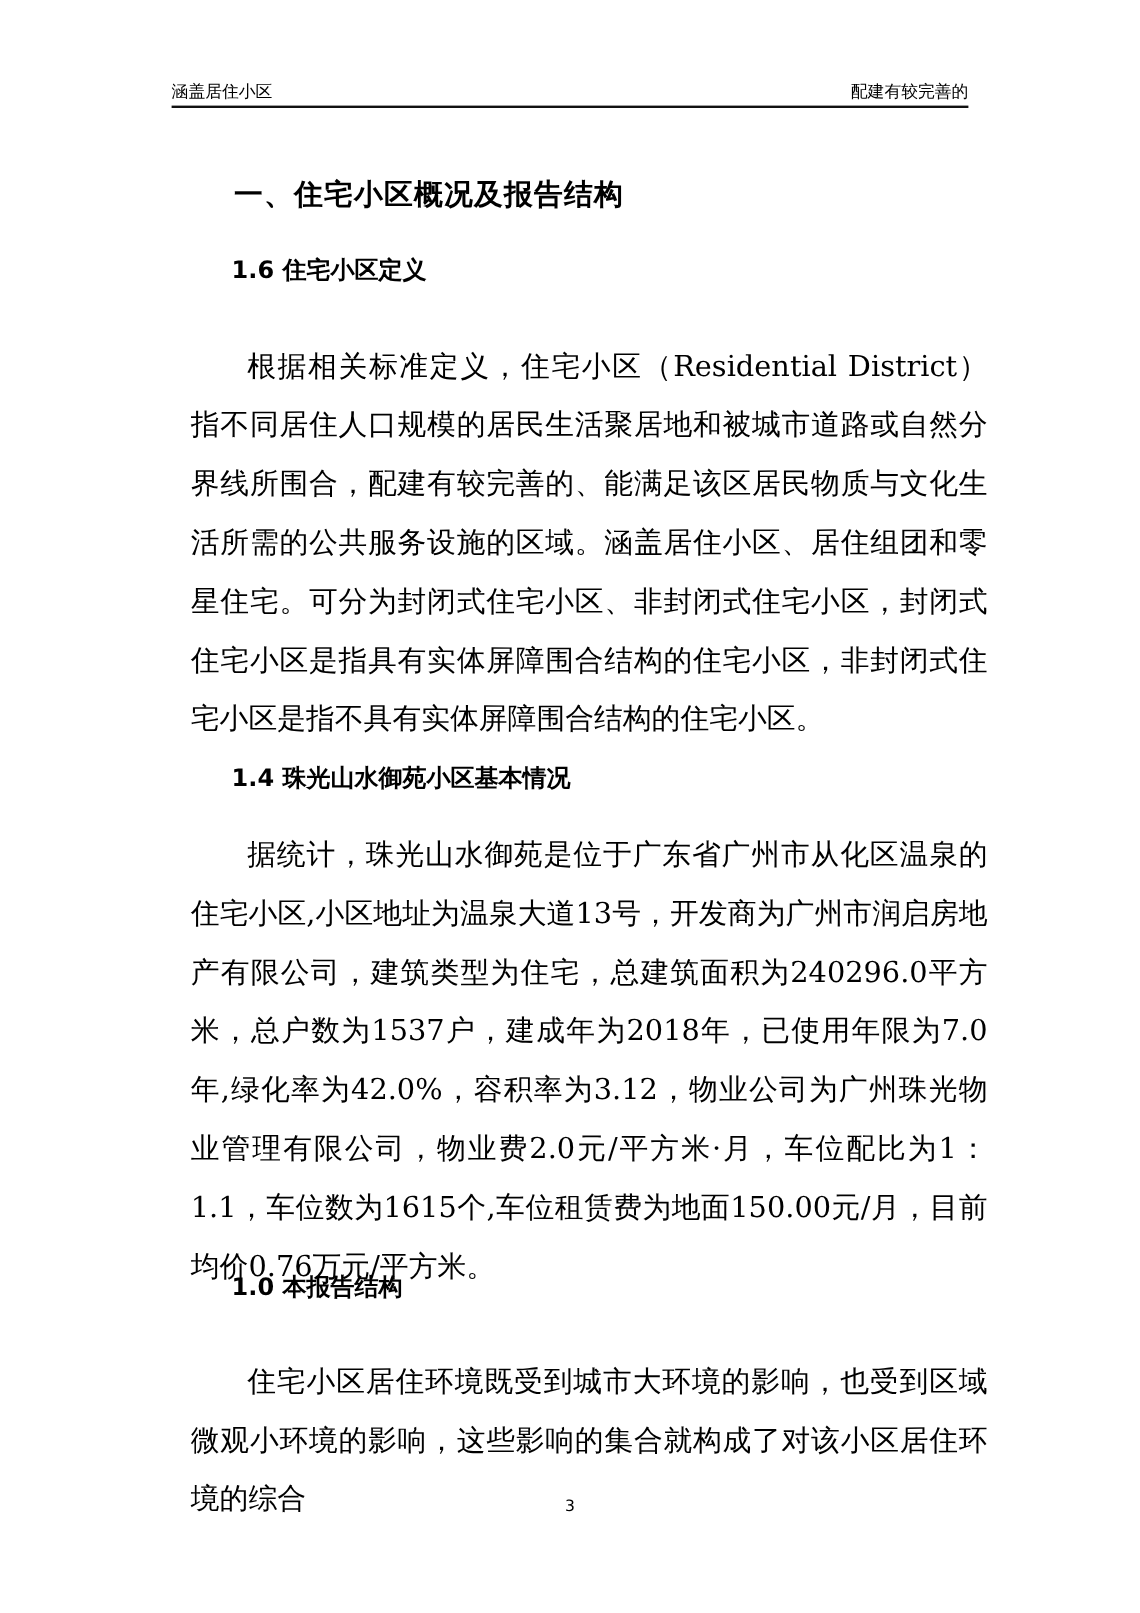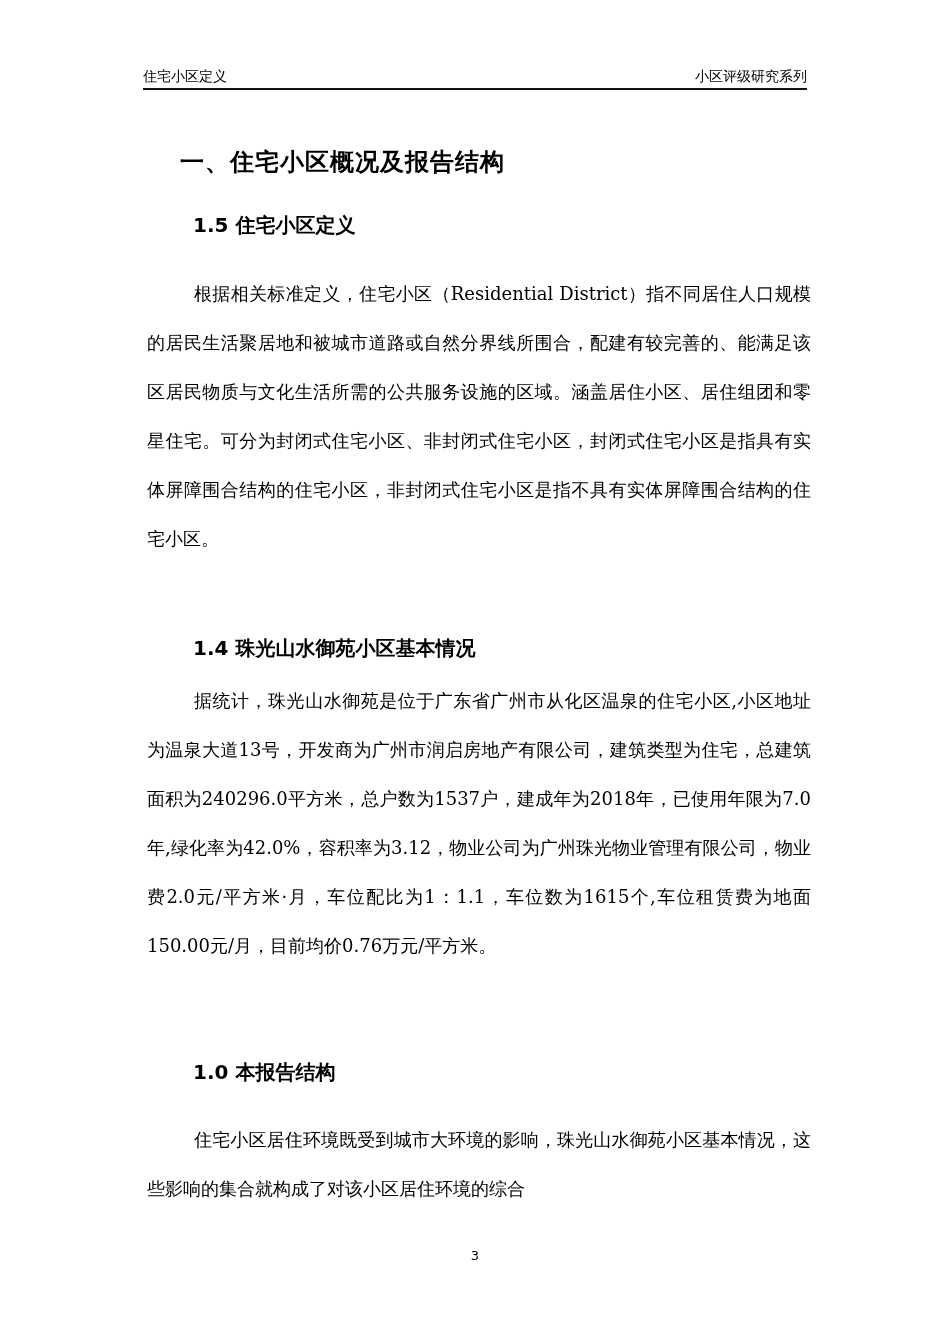--- a/index.html
+++ b/index.html
@@ -1,36 +1,36 @@
 <!DOCTYPE html>
 <html><head>
   <meta charset="utf-8">
   <style>
     html, body { margin: 0; padding: 0; background: #ffffff; }
     body { width: 950px; height: 1344px; position: relative; overflow: hidden; color: #000; }
     .header { position: absolute; left: 143px; top: 66px; width: 664px; height: 22px; border-bottom: 2px solid #111; font-family: "DejaVu Sans", sans-serif; font-size: 14px; }
     .header .left { position: absolute; left: 0; top: 2px; }
     .header .right { position: absolute; right: 0; top: 2px; }
-    .h1 { position: absolute; left: 180px; top: 146px; font-family: "DejaVu Sans", sans-serif; font-size: 24px; font-weight: bold; letter-spacing: 1px; }
+    .h1 { position: absolute; left: 195px; top: 146px; font-family: "DejaVu Sans", sans-serif; font-size: 24px; font-weight: bold; letter-spacing: 1px; }
     .h2 { position: absolute; left: 193px; font-family: "DejaVu Sans", sans-serif; font-size: 20px; font-weight: bold; }
-    .para { position: absolute; left: 143px; width: 664px; font-family: "DejaVu Serif", serif; font-size: 18px; line-height: 49px; text-align: justify; text-indent: 47px; margin: 4px; }
+    .para { position: absolute; left: 143px; width: 664px; font-family: "DejaVu Serif", serif; font-size: 24px; line-height: 49px; text-align: justify; text-indent: 47px; margin: 16px; }
     .pagenum { position: absolute; left: 0; width: 950px; top: 1248px; text-align: center; font-family: "DejaVu Sans", sans-serif; font-size: 13px; }
   </style>
 </head>
 <body>
 
 <div class="header">
-  <span class="left">住宅小区定义</span>
-  <span class="right">小区评级研究系列</span>
+  <span class="left">涵盖居住小区</span>
+  <span class="right">配建有较完善的</span>
 </div>
 
 <div class="h1">一、住宅小区概况及报告结构</div>
 
-<div class="h2" style="top:212px;">1.5 住宅小区定义</div>
+<div class="h2" style="top:212px;">1.6 住宅小区定义</div>
 <p class="para" style="top:265px;">根据相关标准定义，住宅小区（Residential District）指不同居住人口规模的居民生活聚居地和被城市道路或自然分界线所围合，配建有较完善的、能满足该区居民物质与文化生活所需的公共服务设施的区域。涵盖居住小区、居住组团和零星住宅。可分为封闭式住宅小区、非封闭式住宅小区，封闭式住宅小区是指具有实体屏障围合结构的住宅小区，非封闭式住宅小区是指不具有实体屏障围合结构的住宅小区。</p>
 
 <div class="h2" style="top:635px;">1.4 珠光山水御苑小区基本情况</div>
 <p class="para" style="top:672px;">据统计，珠光山水御苑是位于广东省广州市从化区温泉的住宅小区,小区地址为温泉大道13号，开发商为广州市润启房地产有限公司，建筑类型为住宅，总建筑面积为240296.0平方米，总户数为1537户，建成年为2018年，已使用年限为7.0年,绿化率为42.0%，容积率为3.12，物业公司为广州珠光物业管理有限公司，物业费2.0元/平方米·月，车位配比为1：1.1，车位数为1615个,车位租赁费为地面150.00元/月，目前均价0.76万元/平方米。</p>
 
 <div class="h2" style="top:1059px;">1.0 本报告结构</div>
-<p class="para" style="top:1111px;">住宅小区居住环境既受到城市大环境的影响，珠光山水御苑小区基本情况，这些影响的集合就构成了对该小区居住环境的综合</p>
+<p class="para" style="top:1111px;">住宅小区居住环境既受到城市大环境的影响，也受到区域微观小环境的影响，这些影响的集合就构成了对该小区居住环境的综合</p>
 
 <div class="pagenum">3</div>
 
 </body></html>

